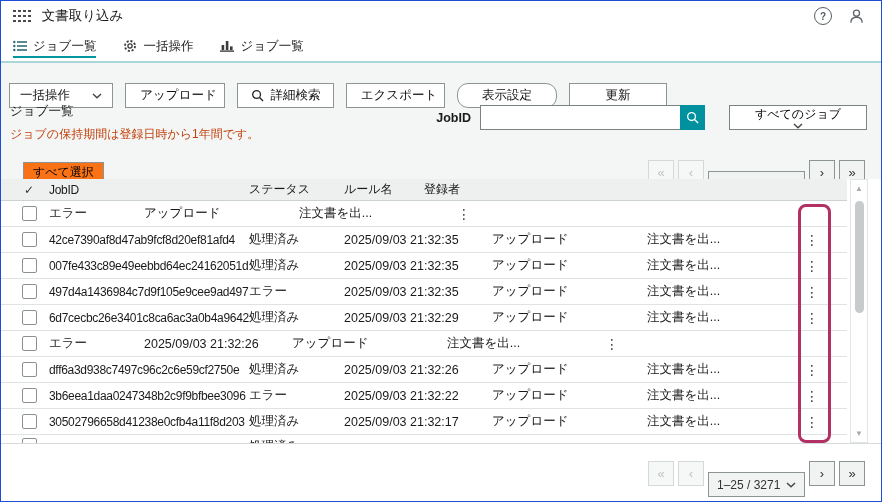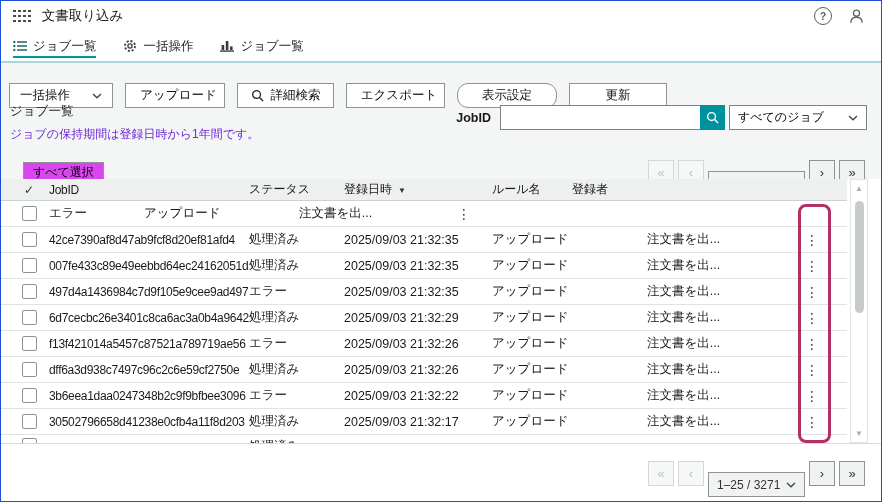--- a/index.html
+++ b/index.html
@@ -23,30 +23,30 @@
   
   .content{position:absolute;top:62px;left:0;right:0;bottom:0;background:#f4f6f6;}
 
   .toolbar{position:absolute;top:20px;left:8px;display:flex;gap:12px;}
   .btn{box-sizing:border-box;height:25px;background:#fff;border:1px solid #8d9494;font-size:12.5px;display:flex;align-items:center;justify-content:center;gap:7px;color:#111;padding:0 10px;cursor:pointer;font-family:inherit;white-space:nowrap;}
   .btn.dd{justify-content:space-between;}
   .w-bulk{width:104px;} .w-upload{width:100px;} .w-export{width:99px;} .w-search{width:97px;} .w-disp{width:100px;border-radius:11px;} .w-upd{width:98px;}
 
   .meta{position:absolute;top:40px;left:9px;font-size:12.5px;}
   .meta .heading{margin-bottom:6px;}
-  .meta .note{font-size:12px;color:#6d28d9;}
+  .meta .note{font-size:12px;color:#c2410c;}
 
   .searchgrp{position:absolute;top:42px;right:14px;display:flex;align-items:center;}
   .jobid-label{font-weight:bold;font-size:12.5px;margin-right:9px;}
   .jobid-input{width:200px;height:25px;box-sizing:border-box;border:1px solid #7b8282;border-right:none;padding:0 6px;font-size:12.5px;background:#fff;outline:none;font-family:inherit;}
   .search-btn{width:25px;height:25px;box-sizing:border-box;background:var(--accent,#00919e);border:1px solid var(--accent,#00919e);display:flex;align-items:center;justify-content:center;cursor:pointer;padding:0;}
-  .filter-dd{margin-left:4px;width:138px;height:25px;box-sizing:border-box;border:1px solid #7b8282;background:#fff;display:flex;align-items:center;justify-content:space-between;padding:0 8px;font-size:12px;cursor:pointer;font-family:inherit;}
+  .filter-dd{margin-left:24px;width:138px;height:25px;box-sizing:border-box;border:1px solid #7b8282;background:#fff;display:flex;align-items:center;justify-content:space-between;padding:0 8px;font-size:12px;cursor:pointer;font-family:inherit;flex-direction:column;}
 
   .controls{position:absolute;top:86px;left:22px;right:16px;display:flex;align-items:center;}
-  .select-all{height:22px;background:#d946ef;border:1px solid #8d9494;font-size:12px;padding:0 9px;cursor:pointer;font-family:inherit;}
+  .select-all{height:22px;background:#f97316;border:1px solid #8d9494;font-size:12px;padding:0 9px;cursor:pointer;font-family:inherit;}
   .pager{display:flex;gap:4px;align-items:center;}
   .pager.top{margin-left:auto;}
   .pbtn{box-sizing:border-box;height:25px;min-width:26px;background:#f1f3f3;border:1px solid #8d9494;font-size:13px;display:flex;align-items:center;justify-content:center;color:#333;cursor:pointer;font-family:inherit;padding:0 4px;}
   .pbtn.disabled{color:#bcc2c2;border-color:#d4d8d8;background:#f6f7f7;}
   .prange{width:97px;justify-content:space-between;padding:0 8px;font-size:12px;margin-top:22px;}
 
   
   .tablewrap{position:absolute;top:116px;left:0;right:0;height:264px;background:#fff;}
   .tbl{width:846px;}
   .thead{display:flex;height:22px;align-items:center;background:var(--header-bg,#eef0f0);border-bottom:1px solid #ccd1d1;font-size:12px;padding-left:8px;box-sizing:border-box;}
@@ -228,23 +228,20 @@
     </div>
 
     <div class="tablewrap">
       <div class="tbl">
         <div class="thead">
           <div class="c-check">
               <span class="checkglyph">✓</span>
             </div>
           <div class="c-jobid">JobID</div>
           <div class="c-status">ステータス</div>
-          <div class="c-date">
-            <span>登録日時</span><span class="sorticon">▼</span>
-          </div>
           <div class="c-rule">ルール名</div>
           <div class="c-reg">登録者</div>
           <div class="c-menu"></div>
         </div>
         <div class="rows">
   <div class="tr">
     <div class="c-check">
                 <span class="cb"></span>
               </div>
     <div class="c-status">エラー</div>
@@ -313,21 +310,20 @@
     <div class="c-reg"><span class="blur"></span></div>
     <div class="c-menu">
                 <span class="kebab">⋮</span>
               </div>
   </div>
 
   <div class="tr">
     <div class="c-check">
                 <span class="cb"></span>
               </div>
-    <div class="c-jobid">f13f421014a5457c87521a789719ae56</div>
     <div class="c-status">エラー</div>
     <div class="c-date">2025/09/03 21:32:26</div>
     <div class="c-method">アップロード</div>
     <div class="c-rule">注文書を出...</div>
     <div class="c-reg"><span class="blur"></span></div>
     <div class="c-menu">
                 <span class="kebab">⋮</span>
               </div>
   </div>
 

